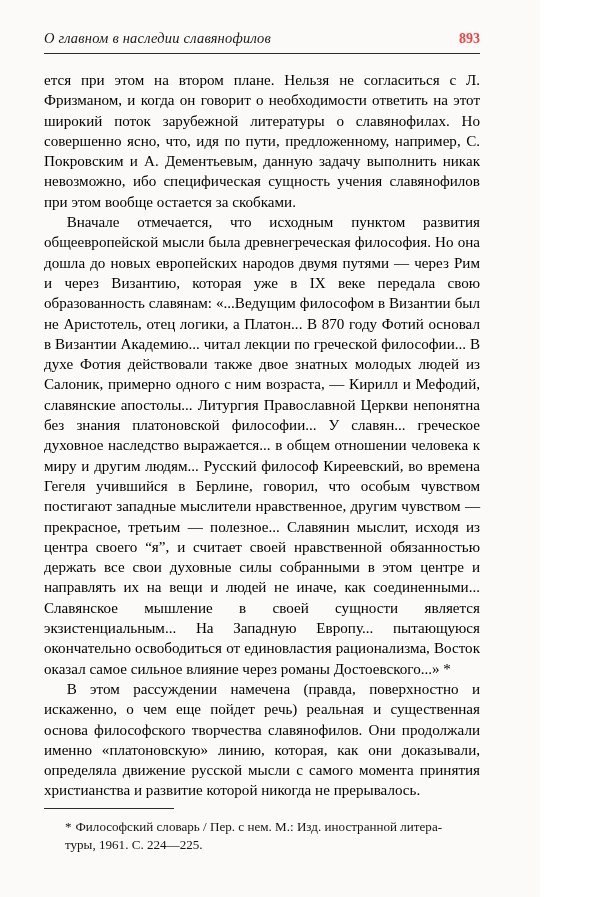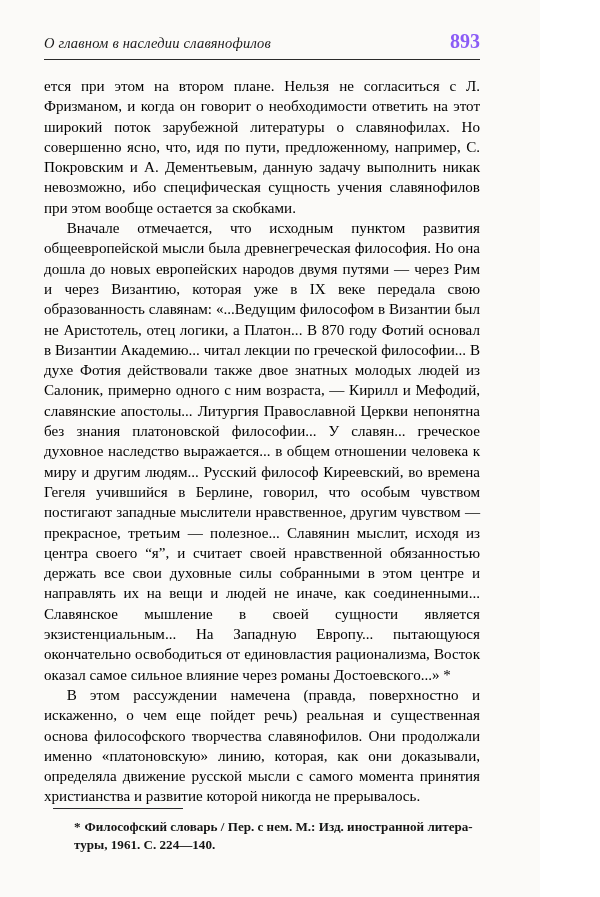--- a/index.html
+++ b/index.html
@@ -30,43 +30,42 @@
     border-bottom: 1.2px solid #2b2b2b;
     margin-bottom: 16px;
   }
   .running-head .title {
     font-style: italic;
     font-size: 14.5px;
     letter-spacing: 0.2px;
     color: #1a1a1a;
   }
   .running-head .folio {
-    font-size: 20px;
+    font-size: 14px;
     font-weight: bold;
-    color: #8b5cf6;
+    color: #ef4444;
     font-family: Liberation Serif, serif;
   }
   .body-text p {
     margin: 0;
     font-size: 15.1px;
     line-height: 1.345;
     text-align: justify;
     text-justify: inter-word;
     hyphens: manual;
     color: #000000;
   }
   .body-text p.indent {
     text-indent: 1.5em;
   }
   .footnote-area {
     position: absolute;
-    left: 53px;
+    left: 44px;
     right: 44px;
     bottom: 44px;
-    font-weight: bold;
   }
   .footnote-rule {
     width: 130px;
     height: 1px;
     background: #2b2b2b;
     margin-bottom: 9px;
   }
   .footnote {
     font-size: 13.1px;
     line-height: 1.33;
@@ -96,17 +95,17 @@
   <div class="body-text">
     <p>ется при этом на втором плане. Нельзя не согласиться с Л. Фризманом, и когда он говорит о необходимости ответить на этот широкий поток зарубежной литературы о славянофилах. Но совершенно ясно, что, идя по пути, предложенному, например, С. Покровским и А. Дементьевым, данную задачу выполнить никак невозможно, ибо специфическая сущность учения славянофилов при этом вообще остается за скобками.</p>
     <p class="indent">Вначале отмечается, что исходным пунктом развития общеевропейской мысли была древнегреческая философия. Но она дошла до новых европейских народов двумя путями — через Рим и через Византию, которая уже в IX веке передала свою образованность славянам: «...Ведущим философом в Византии был не Аристотель, отец логики, а Платон... В 870 году Фотий основал в Византии Академию... читал лекции по греческой философии... В духе Фотия действовали также двое знатных молодых людей из Салоник, примерно одного с ним возраста, — Кирилл и Мефодий, славянские апостолы... Литургия Православной Церкви непонятна без знания платоновской философии... У славян... греческое духовное наследство выражается... в общем отношении человека к миру и другим людям... Русский философ Киреевский, во времена Гегеля учившийся в Берлине, говорил, что особым чувством постигают западные мыслители нравственное, другим чувством — прекрасное, третьим — полезное... Славянин мыслит, исходя из центра своего “я”, и считает своей нравственной обязанностью держать все свои духовные силы собранными в этом центре и направлять их на вещи и людей не иначе, как соединенными... Славянское мышление в своей сущности является экзистенциальным... На Западную Европу... пытающуюся окончательно освободиться от единовластия рационализма, Восток оказал самое сильное влияние через романы Достоевского...» *</p>
     <p class="indent">В этом рассуждении намечена (правда, поверхностно и искаженно, о чем еще пойдет речь) реальная и существенная основа философского творчества славянофилов. Они продолжали именно «платоновскую» линию, которая, как они доказывали, определяла движение русской мысли с самого момента принятия христианства и развитие которой никогда не прерывалось.</p>
   </div>
 
   <div class="footnote-area">
     <div class="footnote-rule"></div>
     <p class="footnote">
       <span class="marker">*</span><span>Философский словарь / Пер. с нем. М.: Изд. иностранной литера-</span>
-      <span class="fn-line2">туры, 1961. С. 224—140.</span>
+      <span class="fn-line2">туры, 1961. С. 224—225.</span>
     </p>
   </div>
 
 </div>
 
 </body></html>

